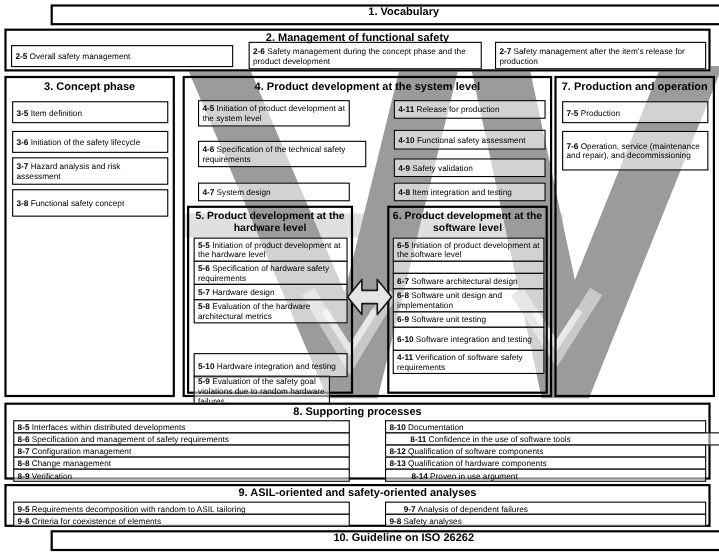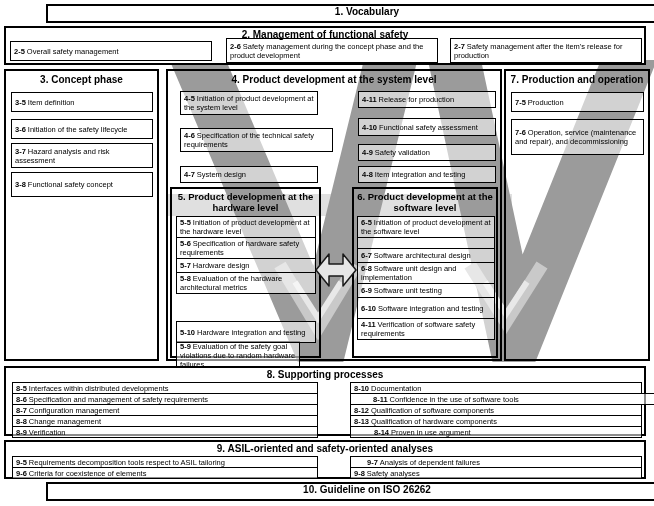--- a/index.html
+++ b/index.html
@@ -187,21 +187,21 @@
       <div class="t"><span class="pid">8-13</span><span>Qualification of hardware components</span></div>
     </div>
     <div class="item" style="left:344px;top:58px;width:292px;height:12px;padding-left:23px;">
       <div class="t"><span class="pid">8-14</span><span>Proven in use argument</span></div>
     </div>
   </div>
 
   <div class="sec opaque" style="left:4px;top:440px;width:642px;height:39px;">
     <div class="sec-title" style="top:1px;">9. ASIL-oriented and safety-oriented analyses</div>
     <div class="item" style="left:6px;top:14px;width:306px;height:12px;">
-      <div class="t"><span class="pid">9-5</span><span>Requirements decomposition tools respect to ASIL tailoring</span></div>
+      <div class="t"><span class="pid">9-5</span><span>Requirements decomposition with random to ASIL tailoring</span></div>
     </div>
     <div class="item" style="left:6px;top:25px;width:306px;height:12px;">
       <div class="t"><span class="pid">9-6</span><span>Criteria for coexistence of elements</span></div>
     </div>
     <div class="item" style="left:344px;top:14px;width:292px;height:12px;padding-left:16px;">
       <div class="t"><span class="pid">9-7</span><span>Analysis of dependent failures</span></div>
     </div>
     <div class="item" style="left:344px;top:25px;width:292px;height:12px;">
       <div class="t"><span class="pid">9-8</span><span>Safety analyses</span></div>
     </div>

